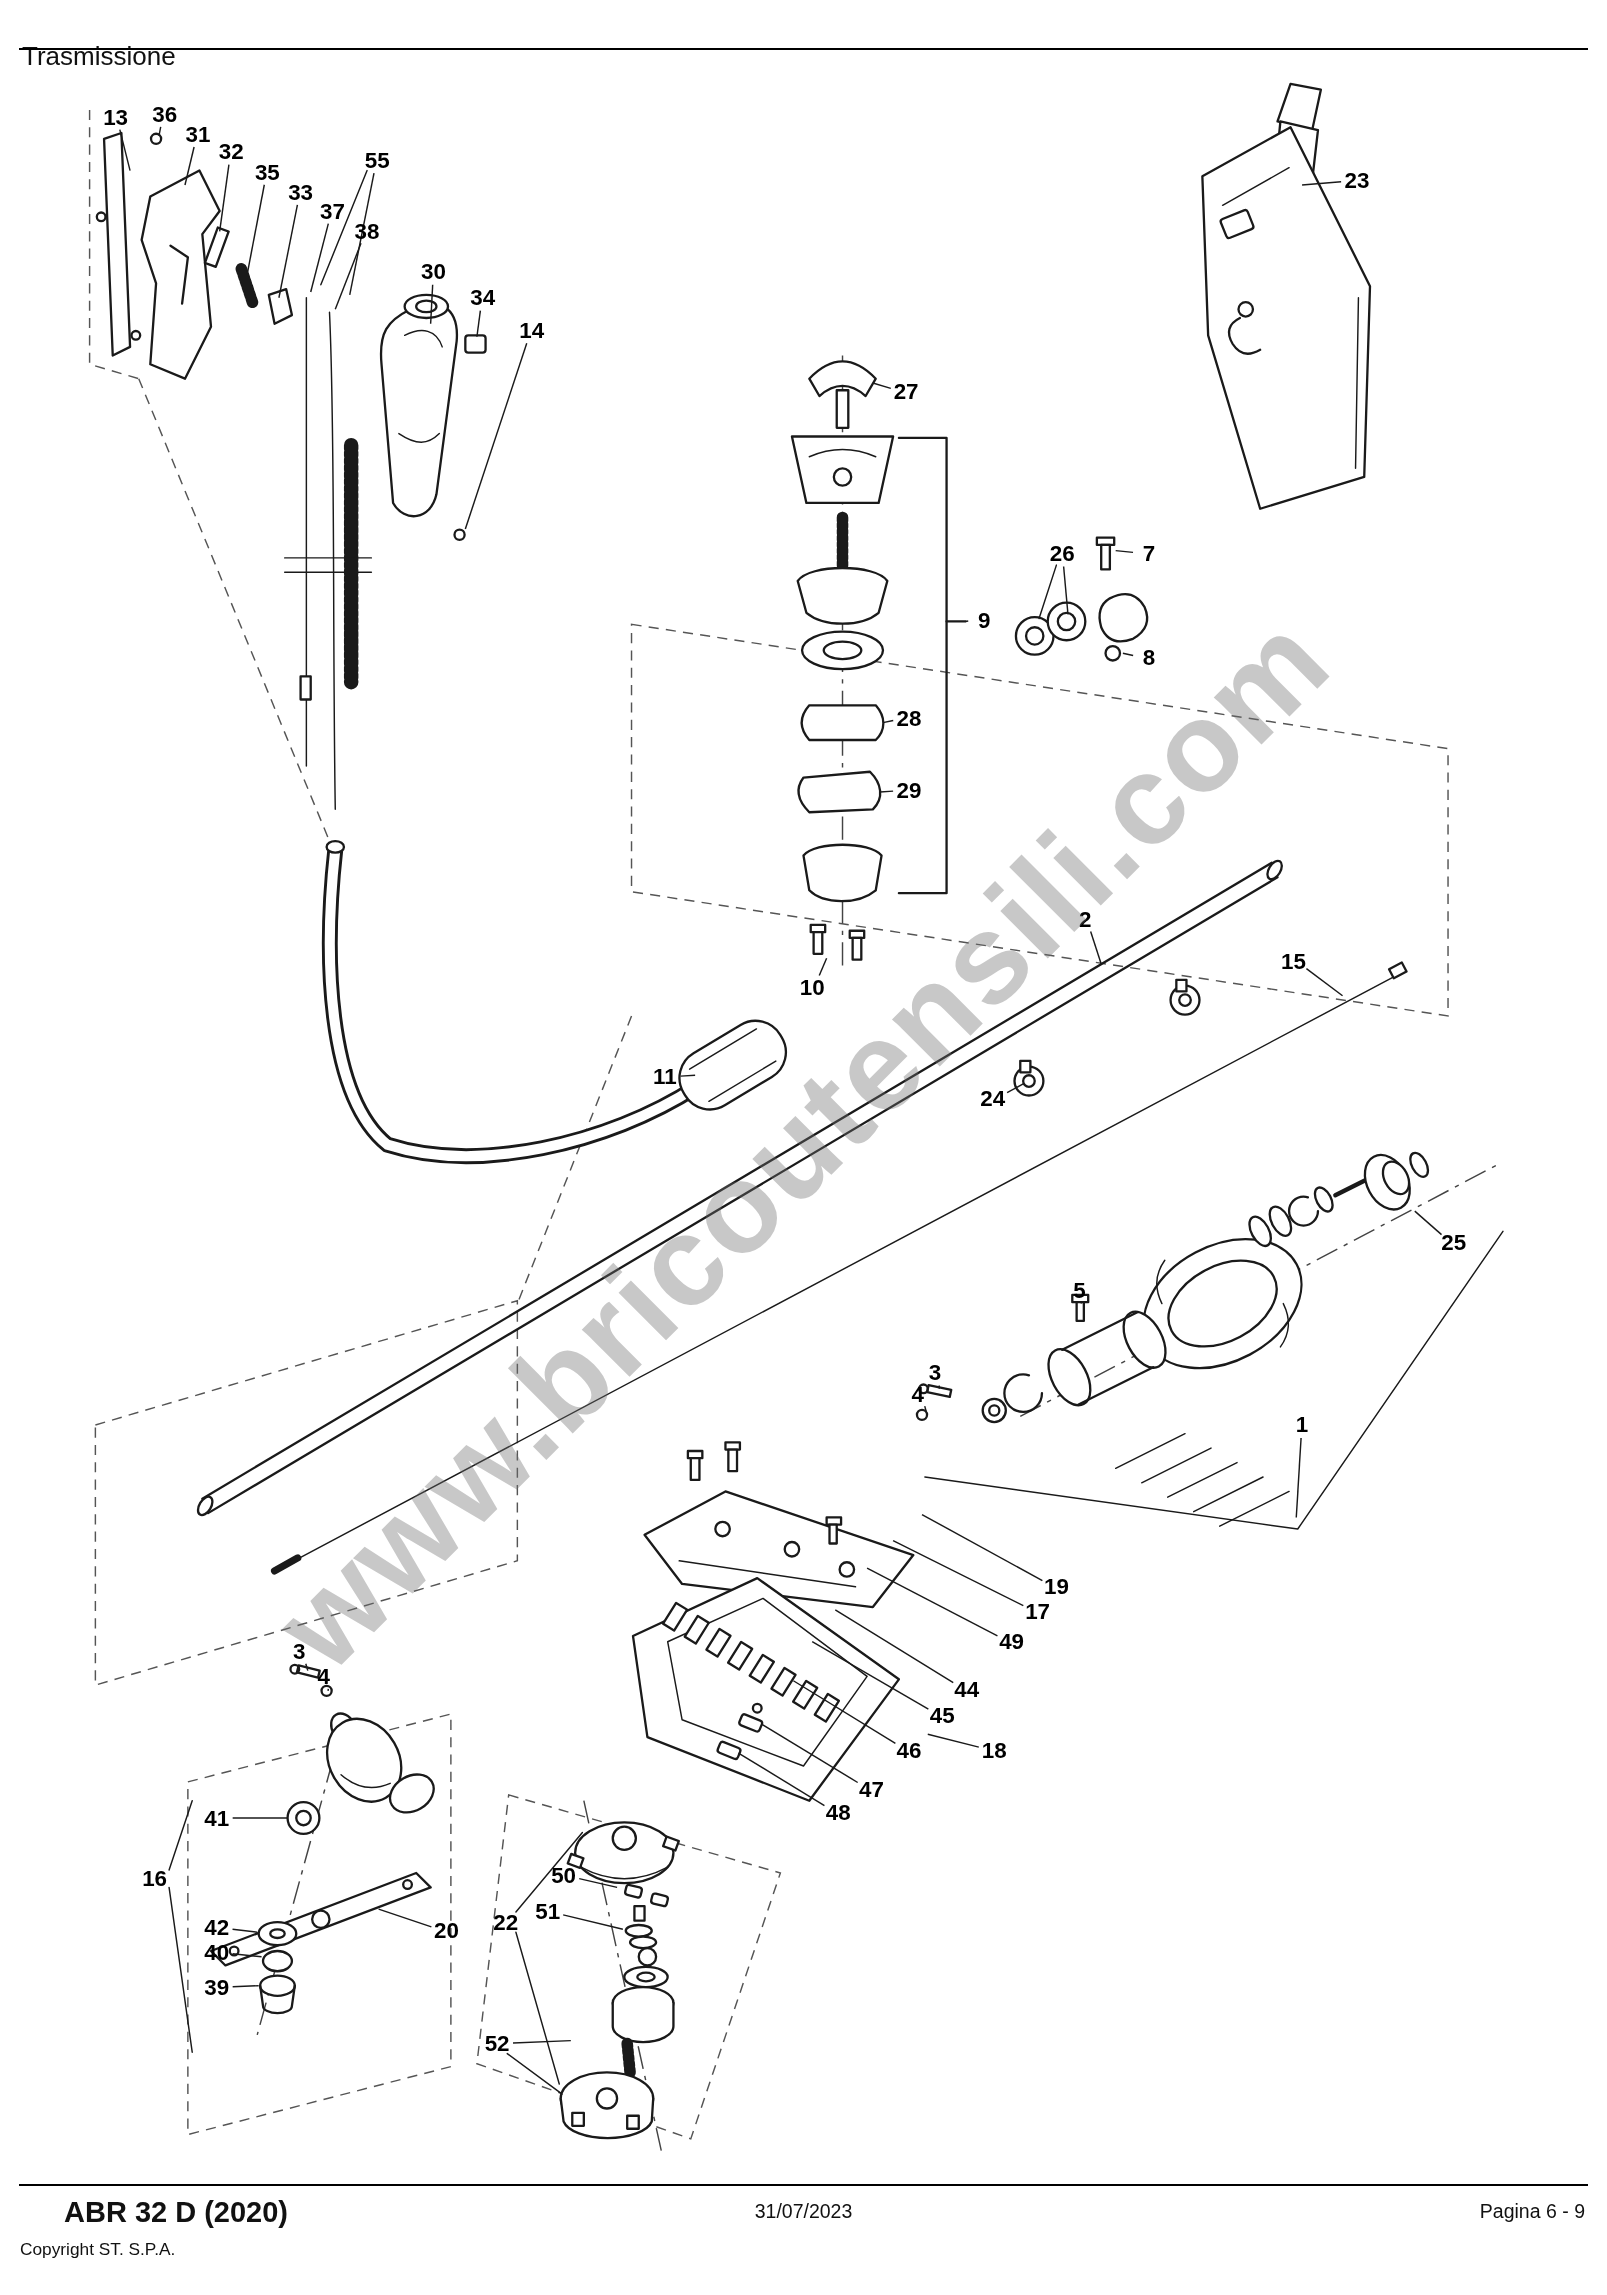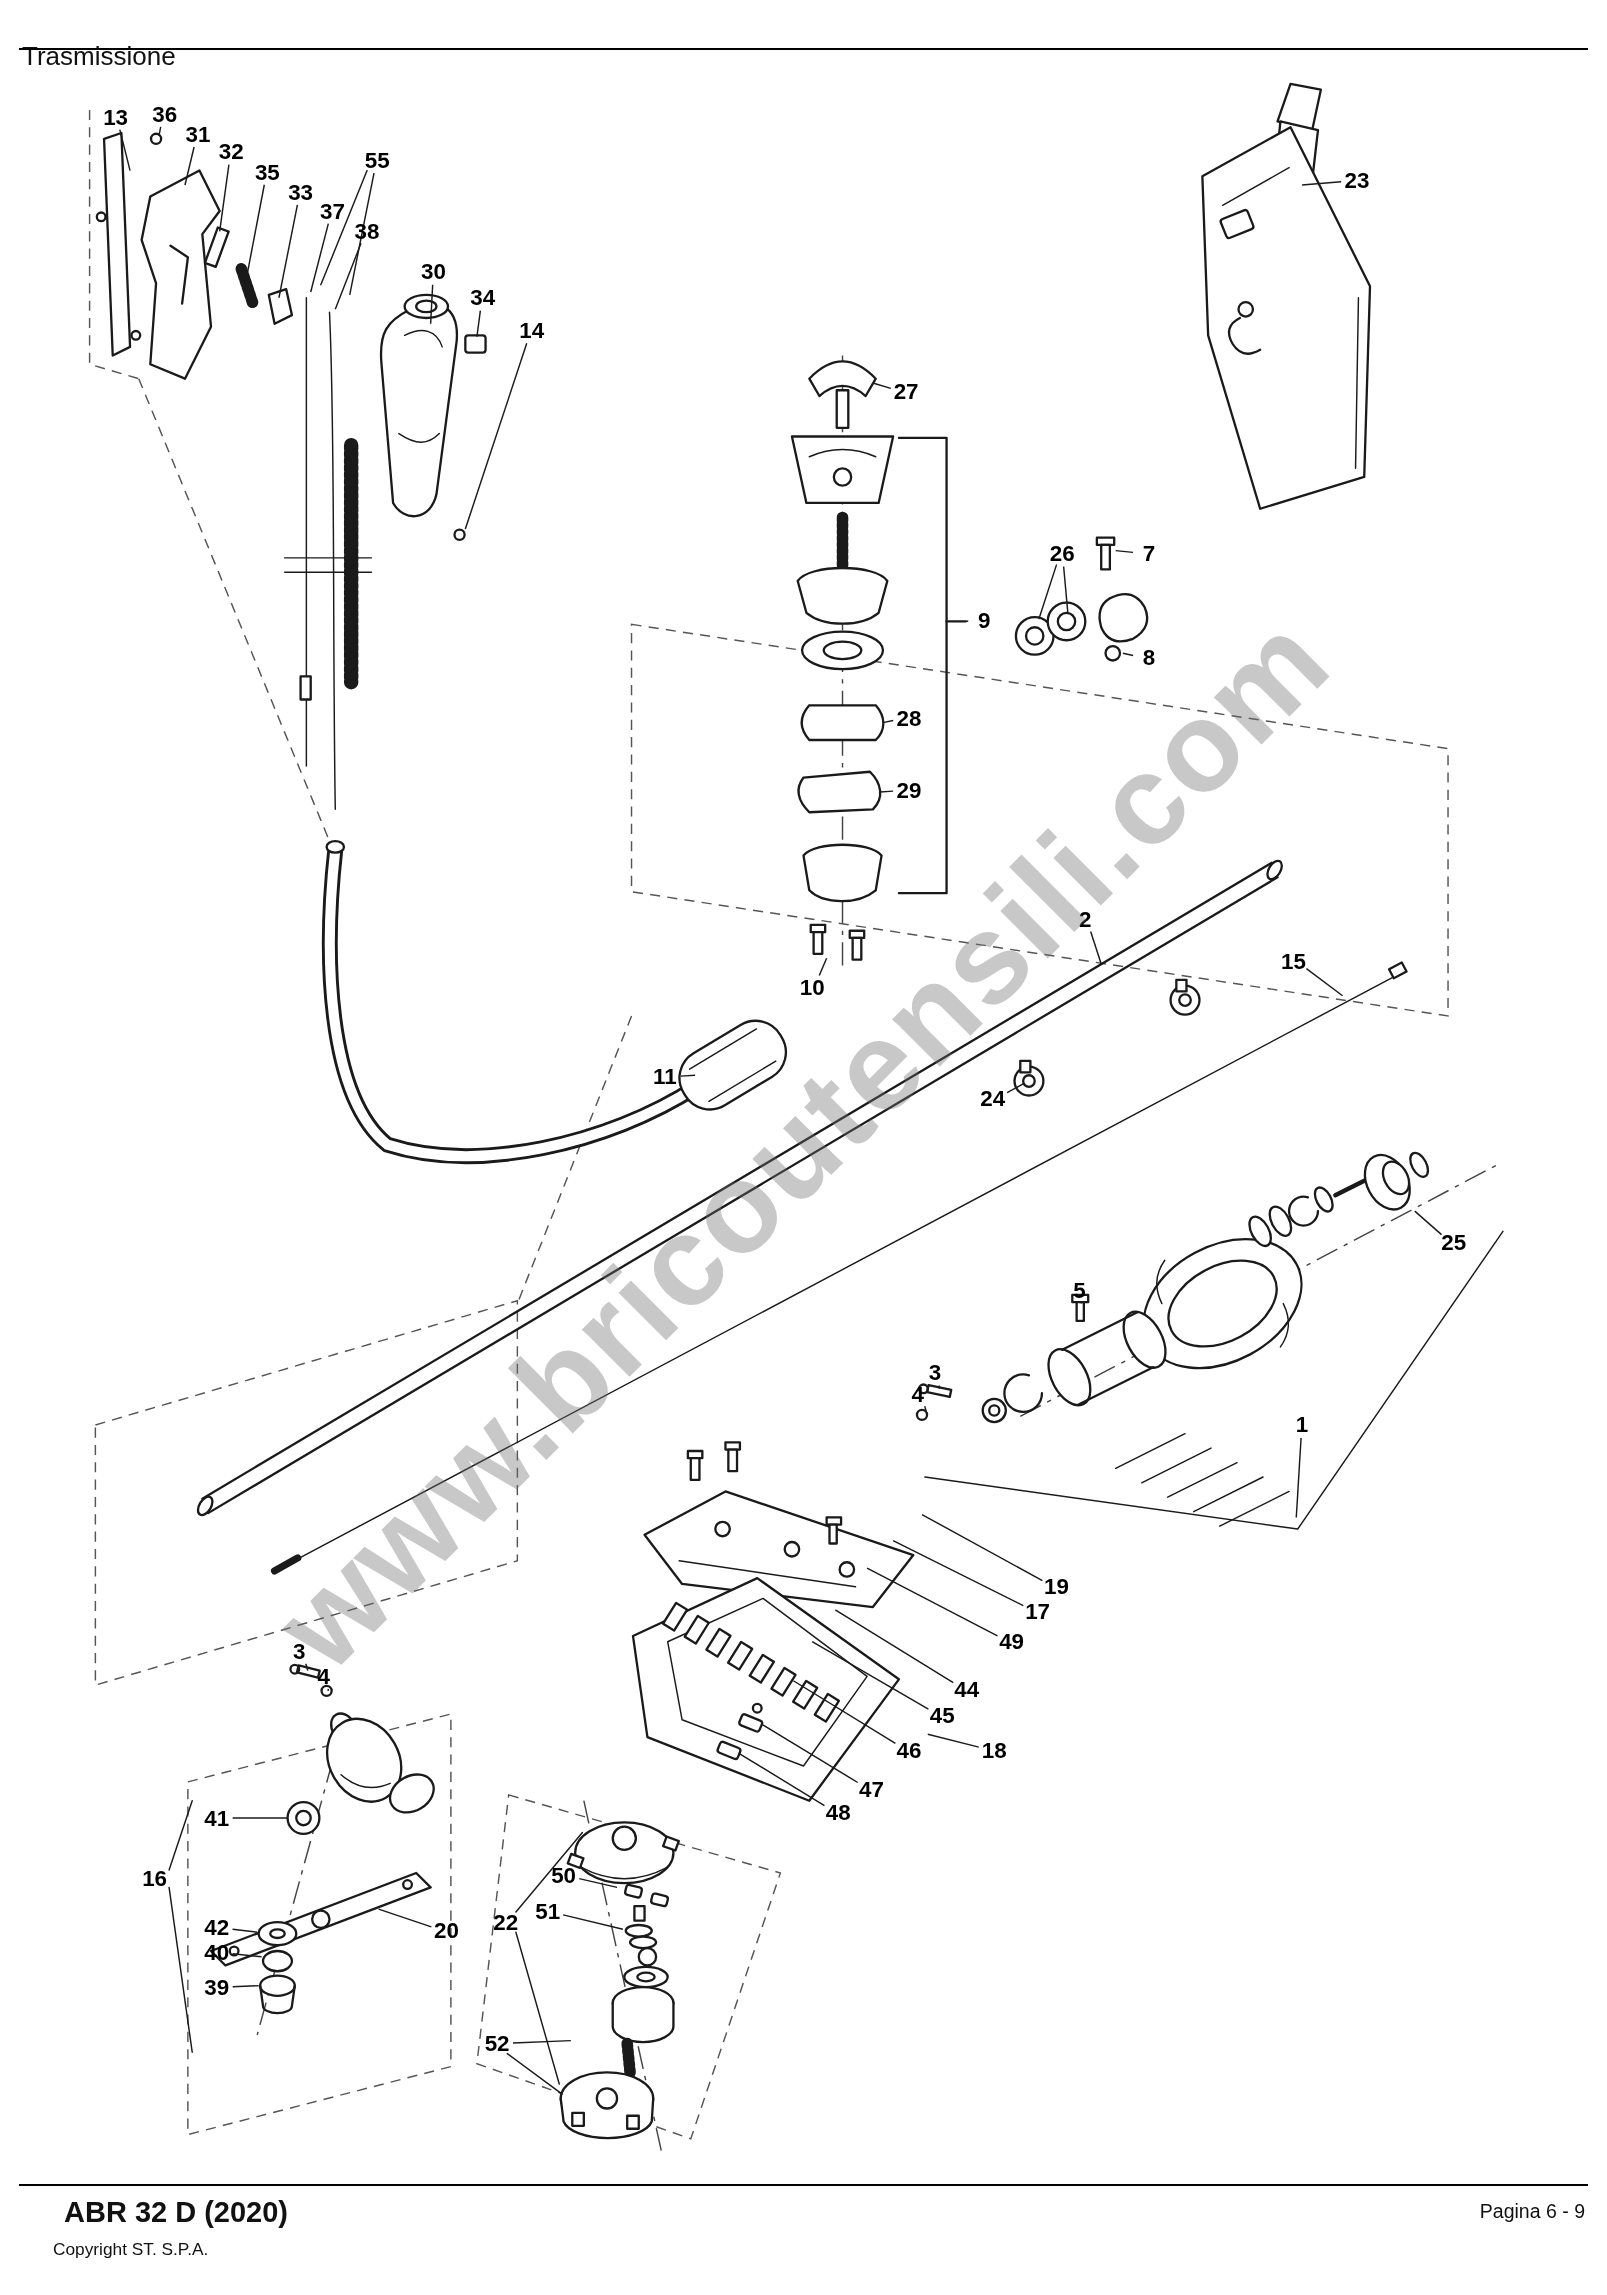--- a/index.html
+++ b/index.html
@@ -8,21 +8,21 @@
   .page{position:absolute;inset:0;}
   .title{position:absolute;left:22px;top:7.2px;font-size:26px;z-index:4;margin-top:34px;}
   .rule{position:absolute;left:19px;right:19px;top:48px;border-top:2.9px solid #000;z-index:4;}
   .diagram{position:absolute;left:0;top:0;width:1607px;height:2295px;z-index:1;}
   .watermark{position:absolute;left:802px;top:1142px;z-index:3;white-space:nowrap;
        transform:translate(-50%,-50%) rotate(-45deg);
        font-size:127px;font-weight:bold;letter-spacing:2.2px;
        color:rgba(110,110,110,0.38);pointer-events:none;}
   .footer-rule{position:absolute;left:19px;right:19px;top:2184px;border-top:2.2px solid #000;z-index:4;}
   .model{position:absolute;left:20px;top:2196px;font-size:29px;font-weight:bold;z-index:4;margin-left:44px;}
-  .copyright{position:absolute;left:20px;top:2239px;font-size:17.3px;z-index:4;margin-left:33px;}
+  .copyright{position:absolute;left:20px;top:2239px;font-size:17.3px;z-index:4;}
   .date{position:absolute;left:0;right:0;top:2200px;text-align:center;font-size:19.5px;z-index:4;}
   .pagenum{position:absolute;right:22px;top:2200px;font-size:19.5px;z-index:4;}
 
   .diagram .ln{stroke:#1a1a1a;fill:none;stroke-width:1.6;stroke-linejoin:round;stroke-linecap:round;}
   .diagram .fw{fill:#fff;}
   .diagram .thin{stroke-width:1;}
   .diagram .dash{stroke:#555;stroke-width:1;fill:none;stroke-dasharray:7 5;}
   .diagram .axis{stroke:#444;stroke-width:1;fill:none;stroke-dasharray:16 5 3 5;}
   .diagram .coil{stroke:#1a1a1a;fill:none;stroke-width:10;stroke-dasharray:2.6 2.2;}
   .diagram .coil-s{stroke:#1a1a1a;fill:none;stroke-width:8;stroke-dasharray:2.4 2;}
@@ -376,16 +376,17 @@
         <line x1="355.0" y1="1413.6" x2="395" y2="1412" class="leader"></line>
         <text x="344" y="1414" class="plabel">52</text>
       </g>
   </svg>
 
   <div class="watermark">www.bricoutensili.com</div>
 
   <div class="footer-rule"></div>
   <div class="model">ABR 32 D (2020)</div>
   <div class="copyright">Copyright ST. S.P.A.</div>
+  <div class="date">31/07/2023</div>
   <div class="pagenum">Pagina 6 - 9</div>
 
 </div>
 
 
 </body></html>

